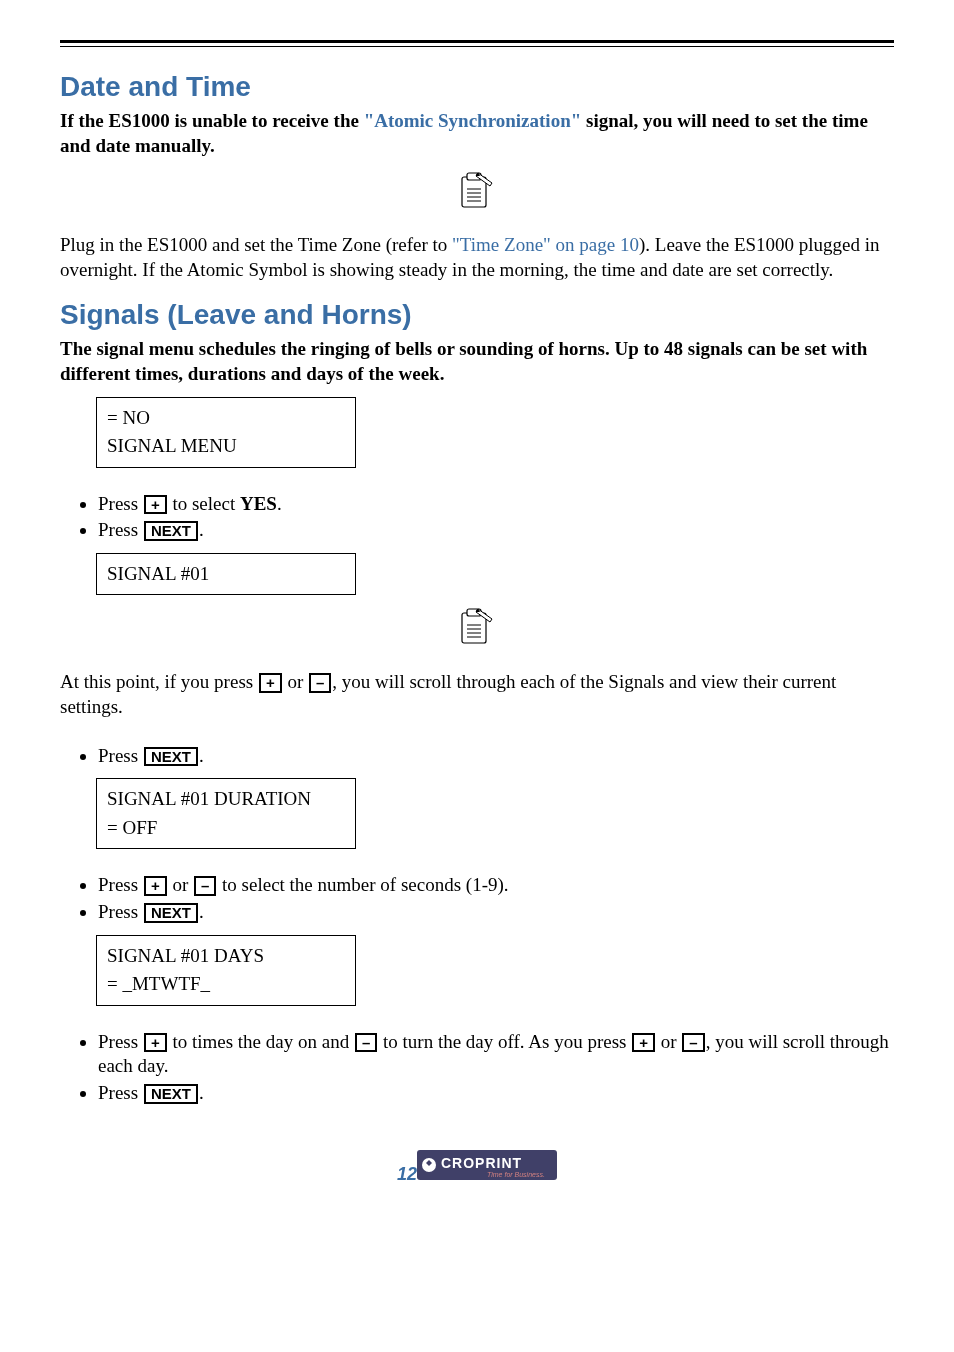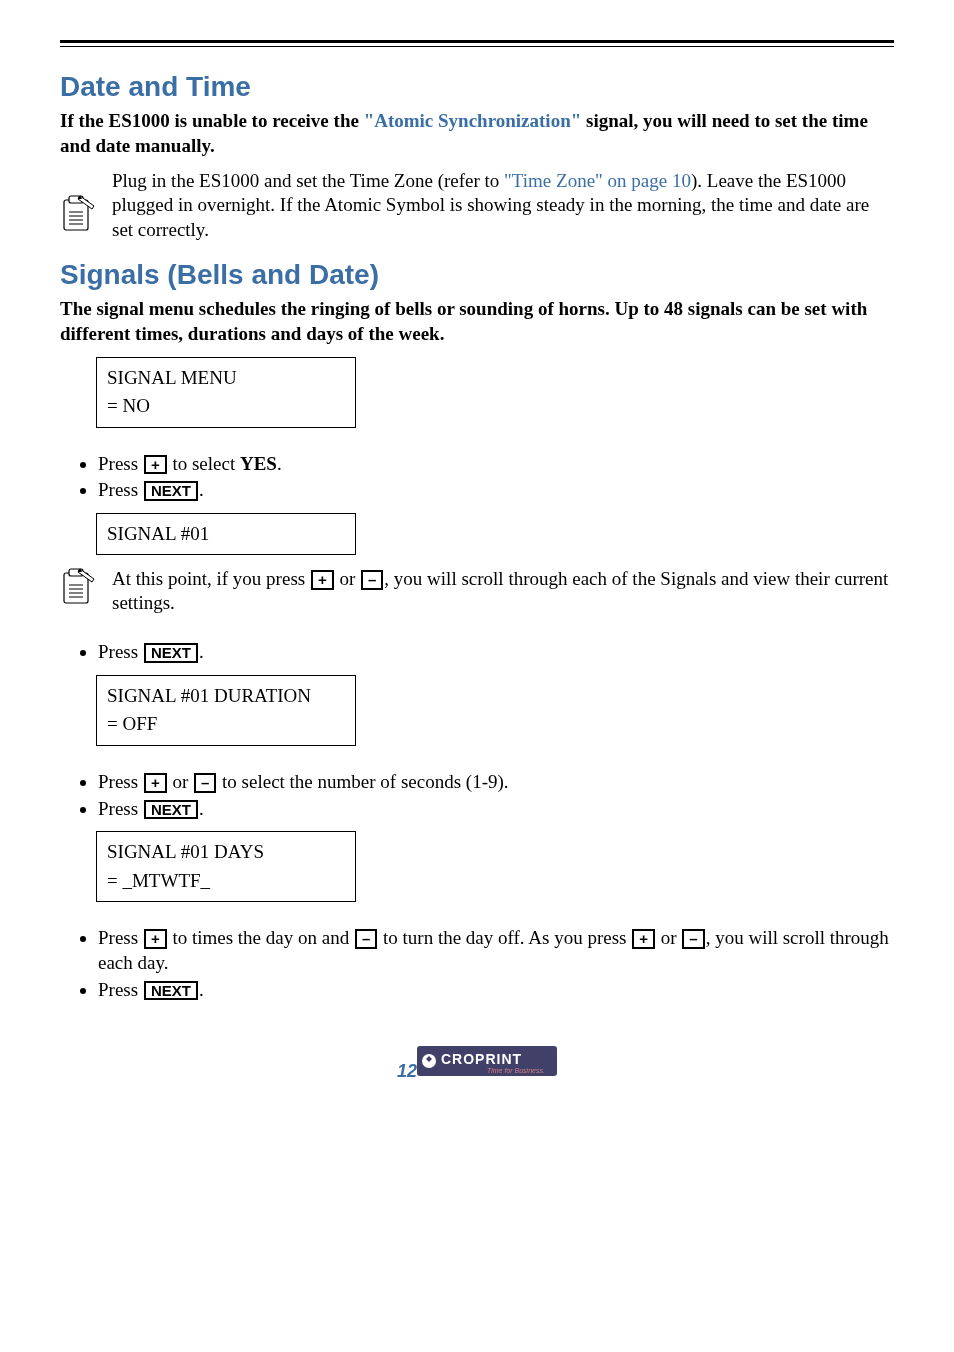--- a/index.html
+++ b/index.html
@@ -21,21 +21,21 @@
   }
   h2 {
     color: #3a6ea5;
     font-family: Arial, sans-serif;
     font-weight: bold;
     font-size: 28px;
     margin: 0 0 4px 0;
   }
   p { margin: 0 0 8px 0; font-weight: bold; }
   a.link { color: #3a6ea5; text-decoration: none; }
-  .note-block { display: flex; align-items: flex-end; gap: 14px; margin: 10px 0 14px 0; }
+  .note-block { display: flex; align-items: center; gap: 14px; margin: 10px 0 14px 0; flex-direction: column; }
   .note-icon { flex: 0 0 auto; }
   .note-text { flex: 1 1 auto; }
   ul { list-style: disc; padding-left: 38px; margin: 24px 0 10px 0; }
   li { margin: 2px 0; }
   .display-box {
     border: 1.5px solid #000;
     width: 260px;
     padding: 6px 10px;
     margin: 10px 0 10px 36px;
     line-height: 1.5;
@@ -77,26 +77,26 @@
       <line x1="9" y1="32" x2="23" y2="32" stroke="#000"></line>
       <polygon points="20,4 34,14 32,17 18,7" fill="#fff" stroke="#000" stroke-width="1"></polygon>
       <path d="M20 4 q-2 0 -2 3 l4 0 z" fill="#000"></path>
     </svg>
   </span>
   <div class="note-text">
     <span>Plug in the ES1000 and set the Time Zone (refer to </span><a class="link">"Time Zone" on page 10</a><span>). Leave the ES1000 plugged in overnight. If the Atomic Symbol is showing steady in the morning, the time and date are set correctly.</span>
   </div>
 </div>
 
-<h2>Signals (Bells and Date)</h2>
+<h2>Signals (Leave and Horns)</h2>
 <p>The signal menu schedules the ringing of bells or sounding of horns. Up to 48 signals can be set with different times, durations and days of the week.</p>
 
 <div class="display-box">
+  <div>= NO</div>
   <div>SIGNAL MENU</div>
-  <div>= NO</div>
 </div>
 
 <ul>
   <li>
     <span>Press </span><span class="btn">+</span><span> to select </span><b>YES</b><span>.</span>
   </li>
   <li>
     <span>Press </span><span class="btn">NEXT</span><span>.</span>
   </li>
 </ul>

